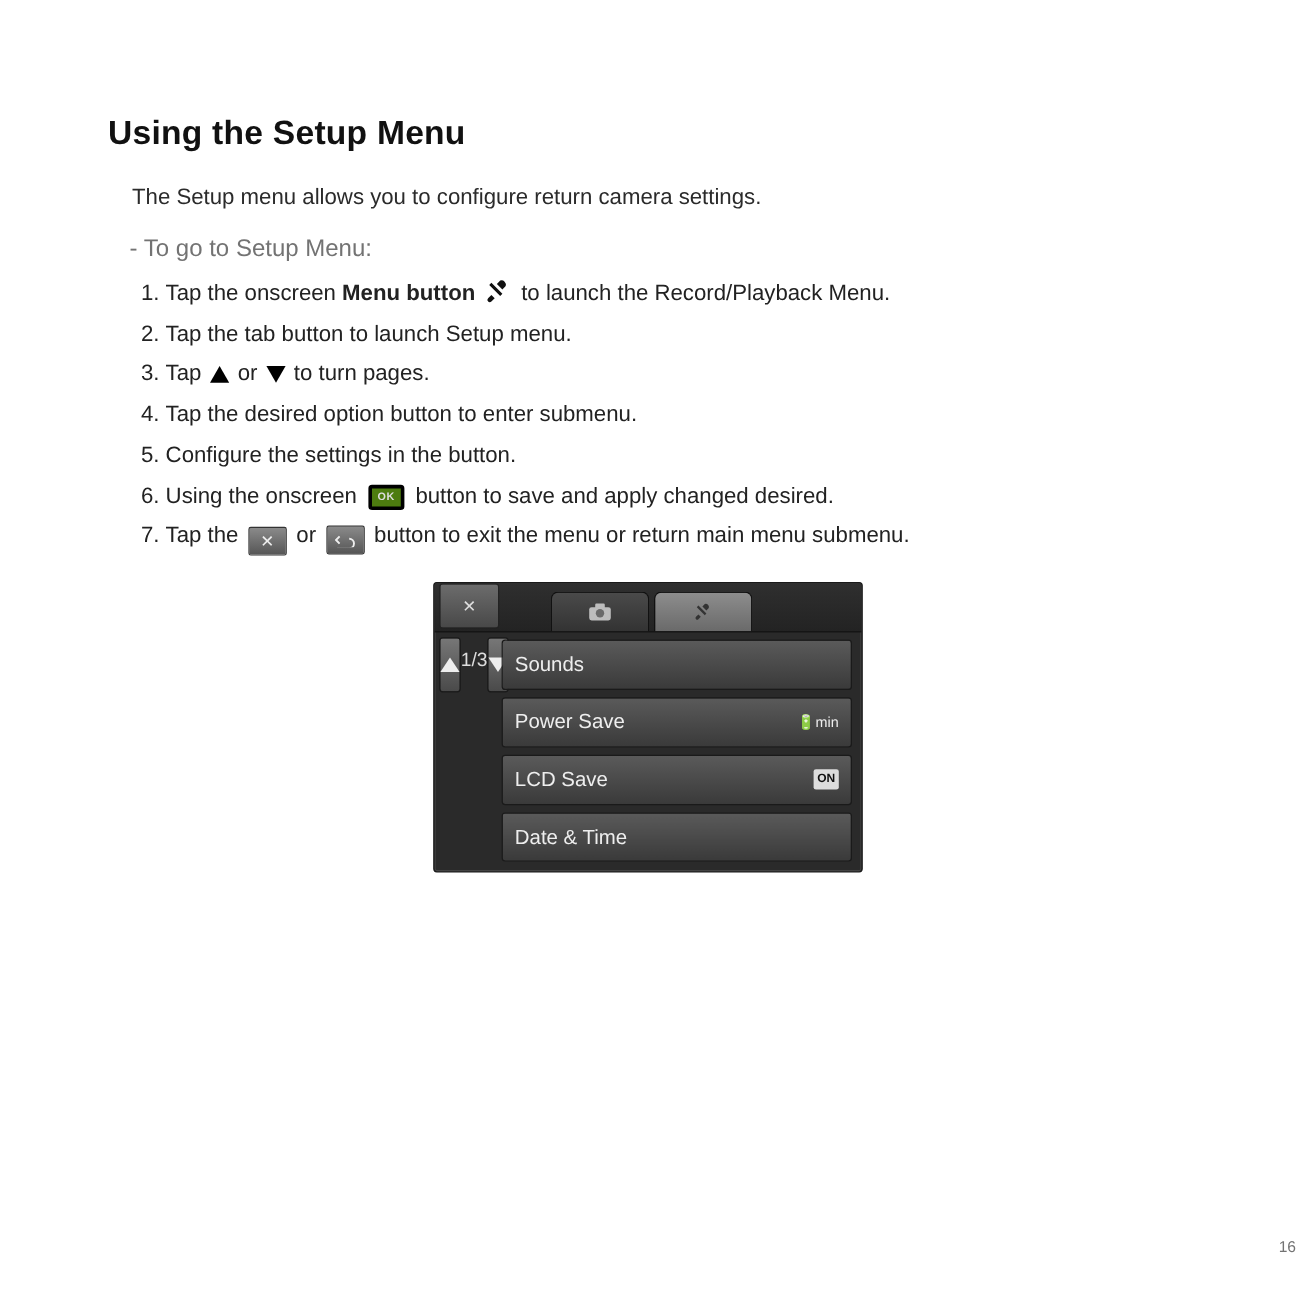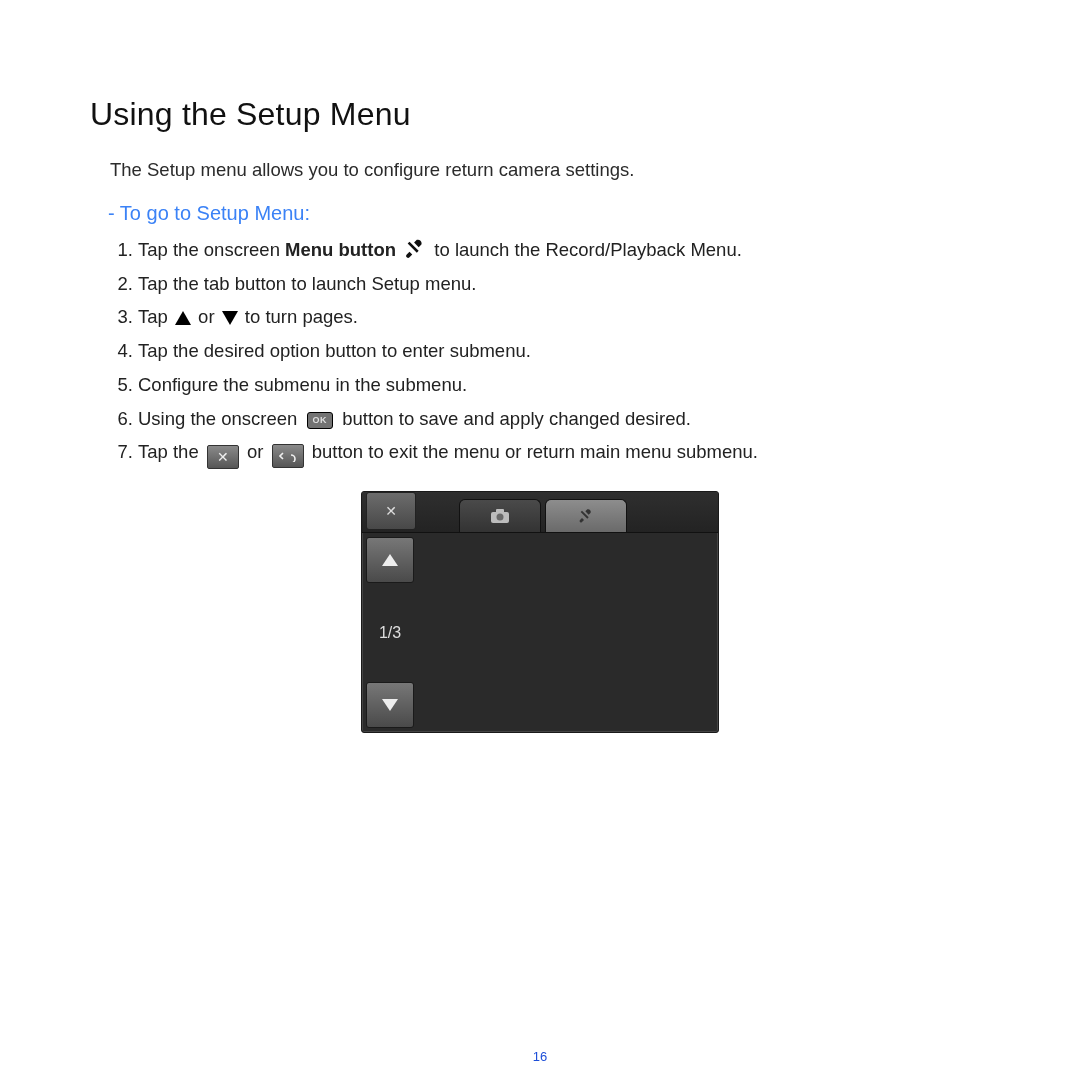--- a/index.html
+++ b/index.html
@@ -1,50 +1,50 @@
 <!DOCTYPE html>
 <html><head>
 <meta charset="utf-8">
 <style>
   html,body{margin:0;padding:0;background:#fff;color:#111;font-family:Verdana,Geneva,Tahoma,sans-serif;font-size:18.5px;line-height:1.5}
   .page{width:1080px;height:1080px;box-sizing:border-box;padding:90px 90px 40px 90px;position:relative}
-  h1{font-size:32px;font-weight:400;margin:0 0 18px 0;letter-spacing:.2px}
+  h1{font-size:28px;font-weight:700;margin:0 0 18px 0;letter-spacing:.2px}
   .intro{margin:0 0 14px 20px;color:#2b2b2b}
-  .subhead{margin:10px 0 8px 18px;font-size:20px;color:#3b82f6}
+  .subhead{margin:10px 0 8px 18px;font-size:20px;color:#737373}
   ol{margin:0;padding:0 0 0 48px;color:#222}
   ol li{margin:6px 0}
   .b{font-weight:700}
   .tool-icon{display:inline-block;width:24px;height:22px;vertical-align:-4px;position:relative;margin:0 2px}
   .tool-icon svg{display:block}
   .tri{display:inline-block;width:16px;height:14px;vertical-align:-2px;margin:0 2px}
   .tri.up{border-left:8px solid transparent;border-right:8px solid transparent;border-bottom:14px solid #000;width:0;height:0}
   .tri.down{border-left:8px solid transparent;border-right:8px solid transparent;border-top:14px solid #000;width:0;height:0}
-  .ok-badge{display:inline-block;background:#737373;color:#ddd;border:1px solid #000000;font-size:9px;font-weight:700;letter-spacing:.5px;padding:1px 5px;border-radius:3px;vertical-align:2px;margin:0 4px}
+  .ok-badge{display:inline-block;background:#4d7c0f;color:#ddd;border:3px solid #000000;font-size:9px;font-weight:700;letter-spacing:.5px;padding:1px 5px;border-radius:3px;vertical-align:2px;margin:0 4px}
   .sq-btn{display:inline-flex;align-items:center;justify-content:center;width:30px;height:22px;background:linear-gradient(#8a8a8a,#565656);border:1px solid #333;border-radius:2px;color:#eee;font-size:12px;vertical-align:-4px;margin:0 3px}
   .sq-btn .x{font-size:14px;line-height:1}
   .sq-btn svg{display:block}
   
   .device{width:356px;height:240px;margin:22px auto 0;background:#2a2a2a;border:1px solid #1a1a1a;border-radius:3px;box-shadow:inset 0 0 0 1px #444;color:#e9e9e9;font-family:Arial,Helvetica,sans-serif;font-size:17px;display:flex;flex-direction:column;overflow:hidden}
   .dev-top{height:40px;display:flex;align-items:flex-end;background:linear-gradient(#2f2f2f,#232323);border-bottom:1px solid #111}
   .dev-close{width:48px;height:36px;margin:0 4px 2px 4px;background:linear-gradient(#6c6c6c,#484848);border:1px solid #222;border-radius:3px;display:flex;align-items:center;justify-content:center;color:#ddd;font-size:14px}
   .tabwrap{flex:1;display:flex;gap:4px;align-items:flex-end;justify-content:center;padding-bottom:0}
   .tab{width:80px;height:32px;border:1px solid #111;border-bottom:none;border-radius:6px 6px 0 0;display:flex;align-items:center;justify-content:center;background:linear-gradient(#8d8d8d,#6a6a6a)}
   .tab.inactive{background:linear-gradient(#4a4a4a,#333)}
   .dev-body{flex:1;display:flex}
-  .side{width:48px;display:flex;flex-direction:column;justify-content:space-between;padding:4px}
+  .side{width:48px;display:flex;justify-content:space-between;padding:4px}
   .side .nav{height:44px;background:linear-gradient(#777,#4a4a4a);border:1px solid #1a1a1a;border-radius:3px;display:flex;align-items:center;justify-content:center}
   .side .nav .t{width:0;height:0}
   .side .nav.up .t{border-left:8px solid transparent;border-right:8px solid transparent;border-bottom:12px solid #eee}
   .side .nav.dn .t{border-left:8px solid transparent;border-right:8px solid transparent;border-top:12px solid #eee}
   .side .pg{height:40px;display:flex;align-items:center;justify-content:center;color:#ddd;font-size:16px}
   .list{flex:1;padding:6px 8px 8px 0;display:flex;flex-direction:column;gap:6px}
   .row{flex:1;background:linear-gradient(#5a5a5a,#3a3a3a);border:1px solid #1a1a1a;border-radius:3px;display:flex;align-items:center;justify-content:space-between;padding:0 10px;color:#eee}
   .row .val{font-size:10px;background:#ddd;color:#111;padding:1px 3px;border-radius:2px;font-weight:700}
   .row .valicon{font-size:12px;color:#eee}
-  .ft{position:absolute;left:0;right:0;bottom:14px;text-align:center;font-size:13px;color:#1d4ed8}
+  .ft{position:absolute;left:0;right:0;bottom:32px;text-align:right;font-size:13px;color:#737373}
 </style>
 </head>
 <body>
 <div class="page">
 
 <h1>Using the Setup Menu</h1>
 
 <p class="intro">The Setup menu allows you to configure return camera settings.</p>
 
 <p class="subhead">- To go to Setup Menu:</p>
@@ -64,21 +64,21 @@
   </li>
   <li>Tap the tab button to launch Setup menu.</li>
   <li>
     <span>Tap </span>
     <span class="tri up"></span>
     <span> or </span>
     <span class="tri down"></span>
     <span> to turn pages.</span>
   </li>
   <li>Tap the desired option button to enter submenu.</li>
-  <li>Configure the submenu in the submenu.</li>
+  <li>Configure the settings in the button.</li>
   <li>
     <span>Using the onscreen </span>
     <span class="ok-badge">OK</span>
     <span> button to save and apply changed desired.</span>
   </li>
   <li>
     <span>Tap the </span>
     <span class="sq-btn">
           <span class="x">✕</span>
         </span>
@@ -115,18 +115,34 @@
   <div class="dev-body">
     <div class="side">
       <div class="nav up">
             <div class="t"></div>
           </div>
       <div class="pg">1/3</div>
       <div class="nav dn">
             <div class="t"></div>
           </div>
     </div>
+    <div class="list">
+      <div class="row">
+        <span>Sounds</span>
+      </div>
+      <div class="row">
+        <span>Power Save</span>
+        <span class="valicon">🔋min</span>
+      </div>
+      <div class="row">
+        <span>LCD Save</span>
+        <span class="val">ON</span>
+      </div>
+      <div class="row">
+        <span>Date &amp; Time</span>
+      </div>
+    </div>
   </div>
 </div>
 
 <div class="ft">16</div>
 
 </div>
 
 </body></html>

